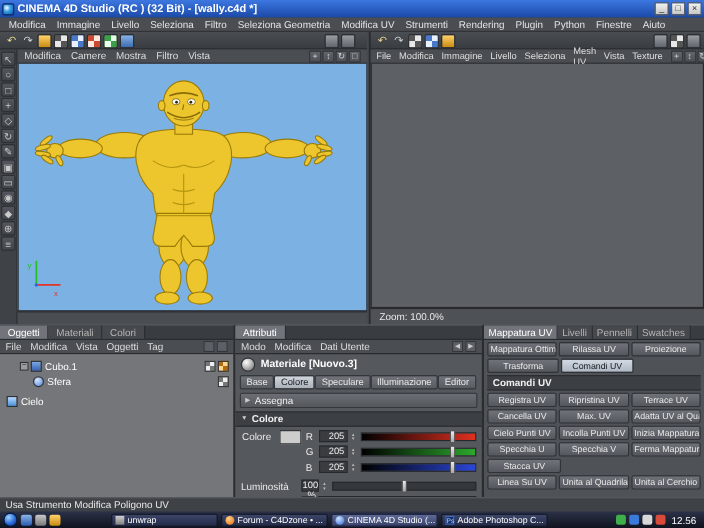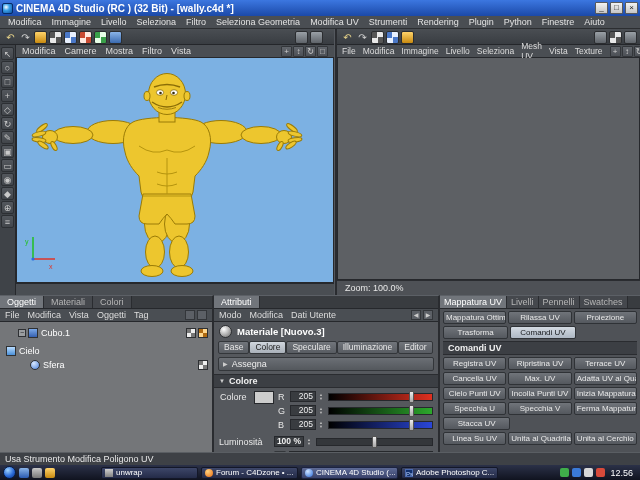--- a/index.html
+++ b/index.html
@@ -324,30 +324,30 @@
     <div class="om-tree">
       <div class="tree-row" style="padding-left:18px;">
         <span class="expander">−</span>
         <span class="obj-icon i-poly"></span>
         <span>Cubo.1</span>
         <span class="tags">
           <span class="tag checker"></span>
           <span class="tag uvw"></span>
         </span>
       </div>
-      <div class="tree-row" style="padding-left:6px;margin-top:4px;">
-        <span class="obj-icon i-sky"></span>
-        <span>Cielo</span>
-      </div>
       <div class="tree-row" style="padding-left:30px;">
         <span class="obj-icon i-sphere"></span>
         <span>Sfera</span>
         <span class="tags">
           <span class="tag checker"></span>
         </span>
+      </div>
+      <div class="tree-row" style="padding-left:6px;margin-top:4px;">
+        <span class="obj-icon i-sky"></span>
+        <span>Cielo</span>
       </div>
     </div>
   </div>
 
   <div class="panel" id="attr">
     <div class="tabs-row">
       <span class="tab active">Attributi</span>
     </div>
     <div class="panel-menu">
       <span>Modo</span>
@@ -409,21 +409,21 @@
             <span>▲</span>
             <span>▼</span>
           </span>
         <span class="slider b">
             <span class="knob" style="left:78%;"></span>
           </span>
       </div>
     </div>
     <div class="lum-row">
       <span class="lum-label">Luminosità</span>
-      <span class="val-box" style="width:30px;font-weight:bold;">100 %</span>
+      <span class="val-box" style="width:16px;">100 %</span>
       <span class="spin">
           <span>▲</span>
           <span>▼</span>
         </span>
       <span class="slider plain">
           <span class="knob" style="left:48%;"></span>
         </span>
     </div>
     <div class="texr">
       <span class="lum-label">Texture...</span>

